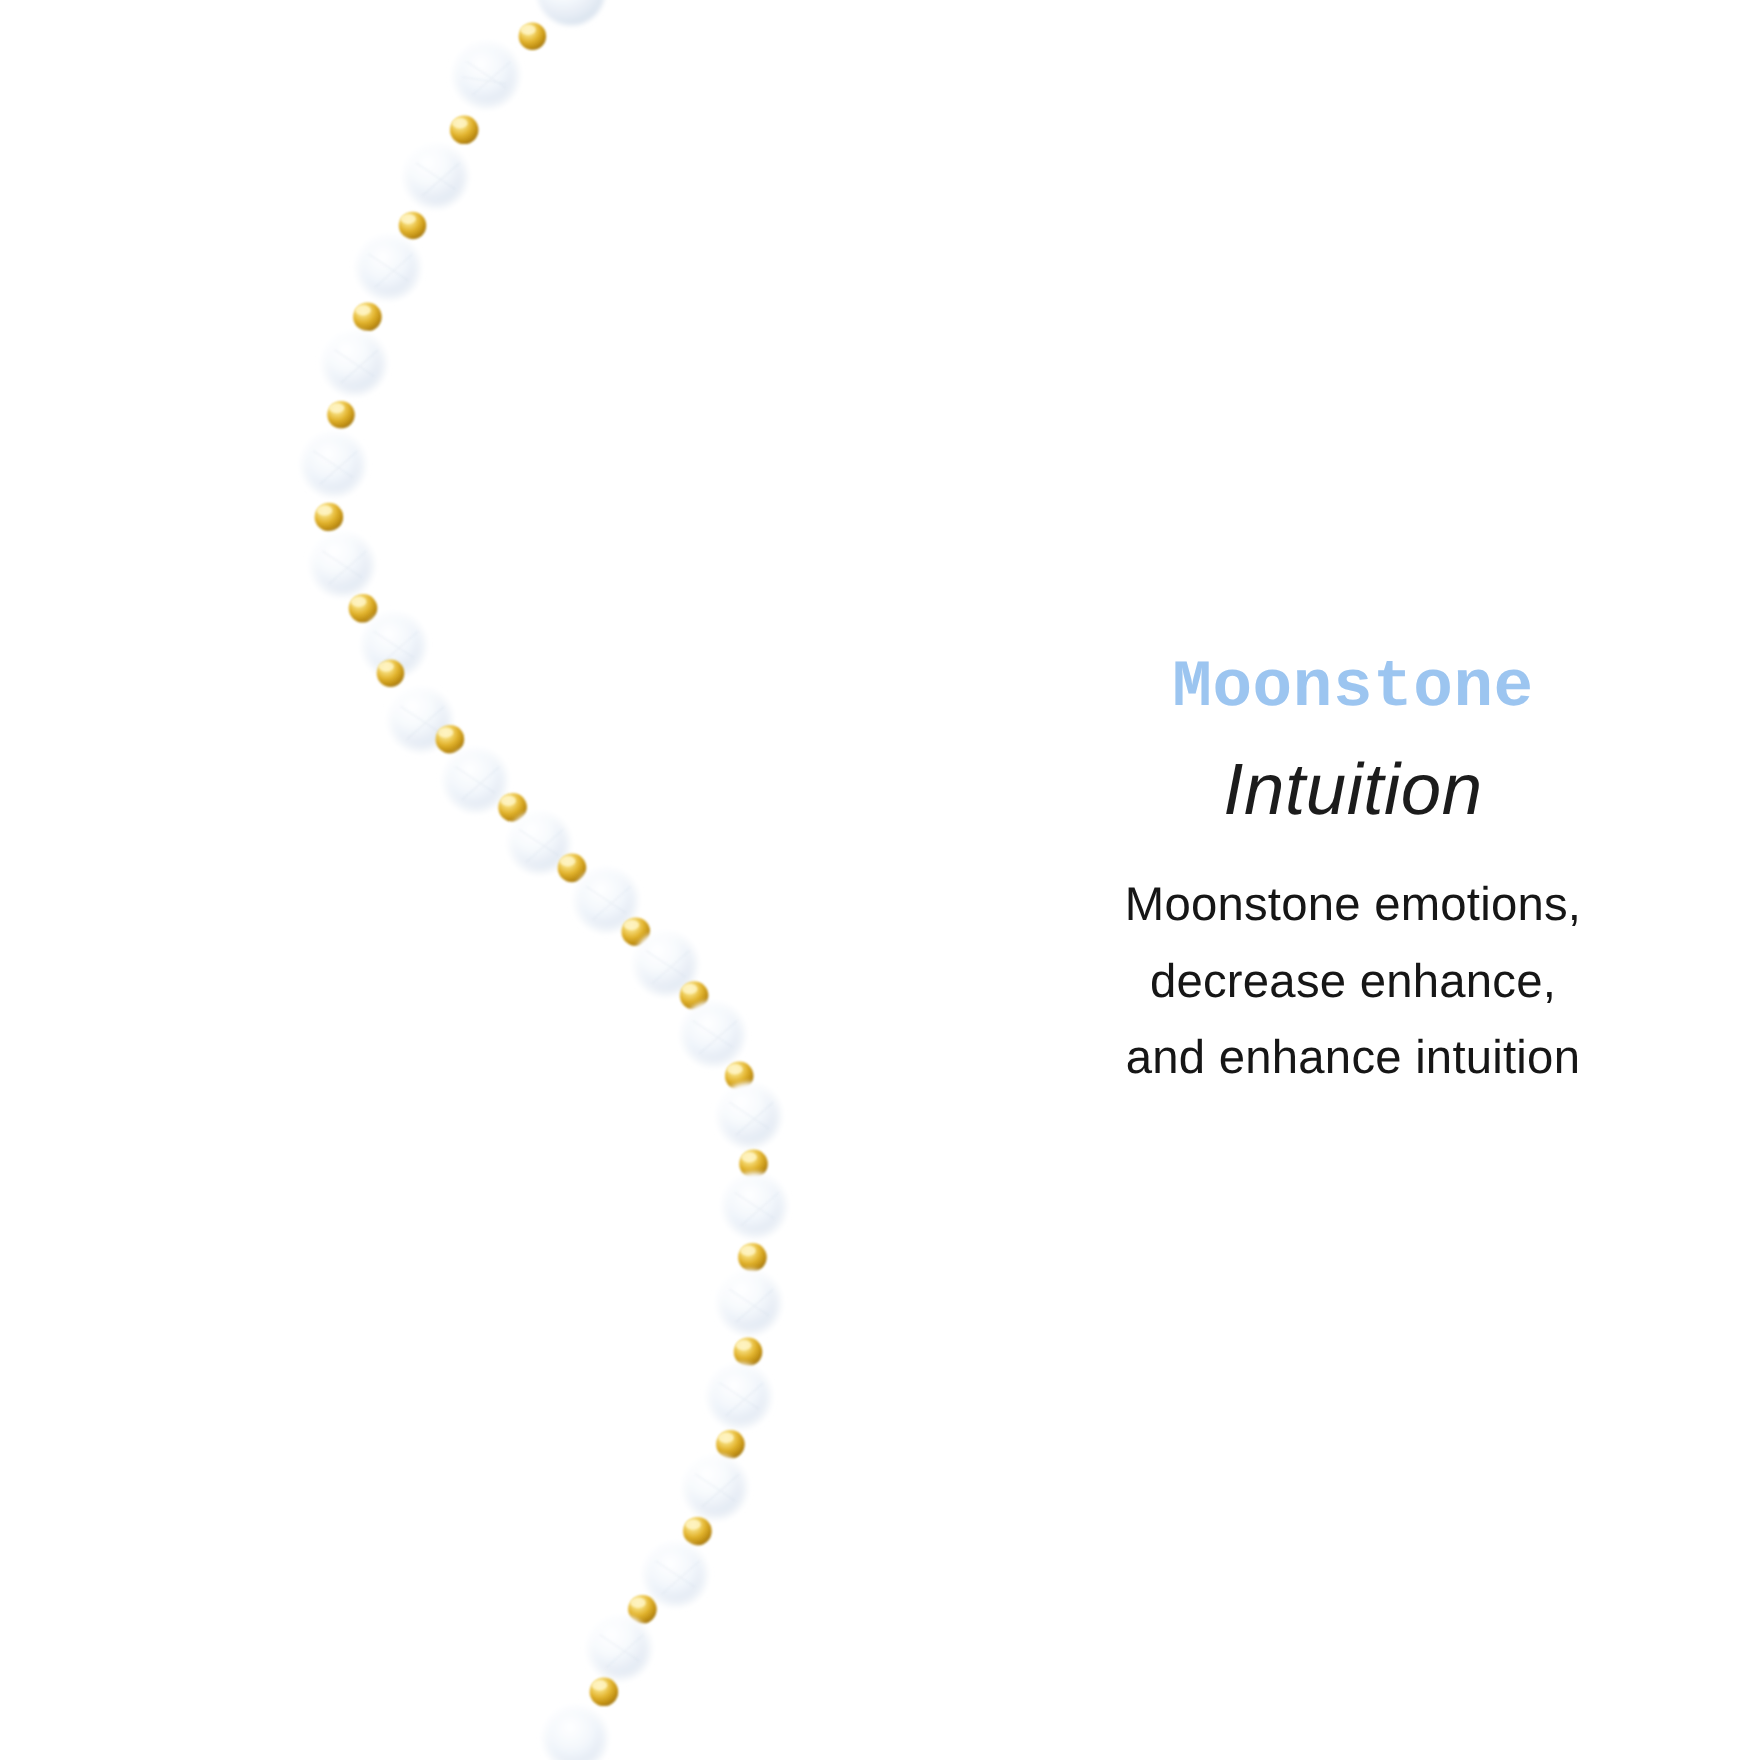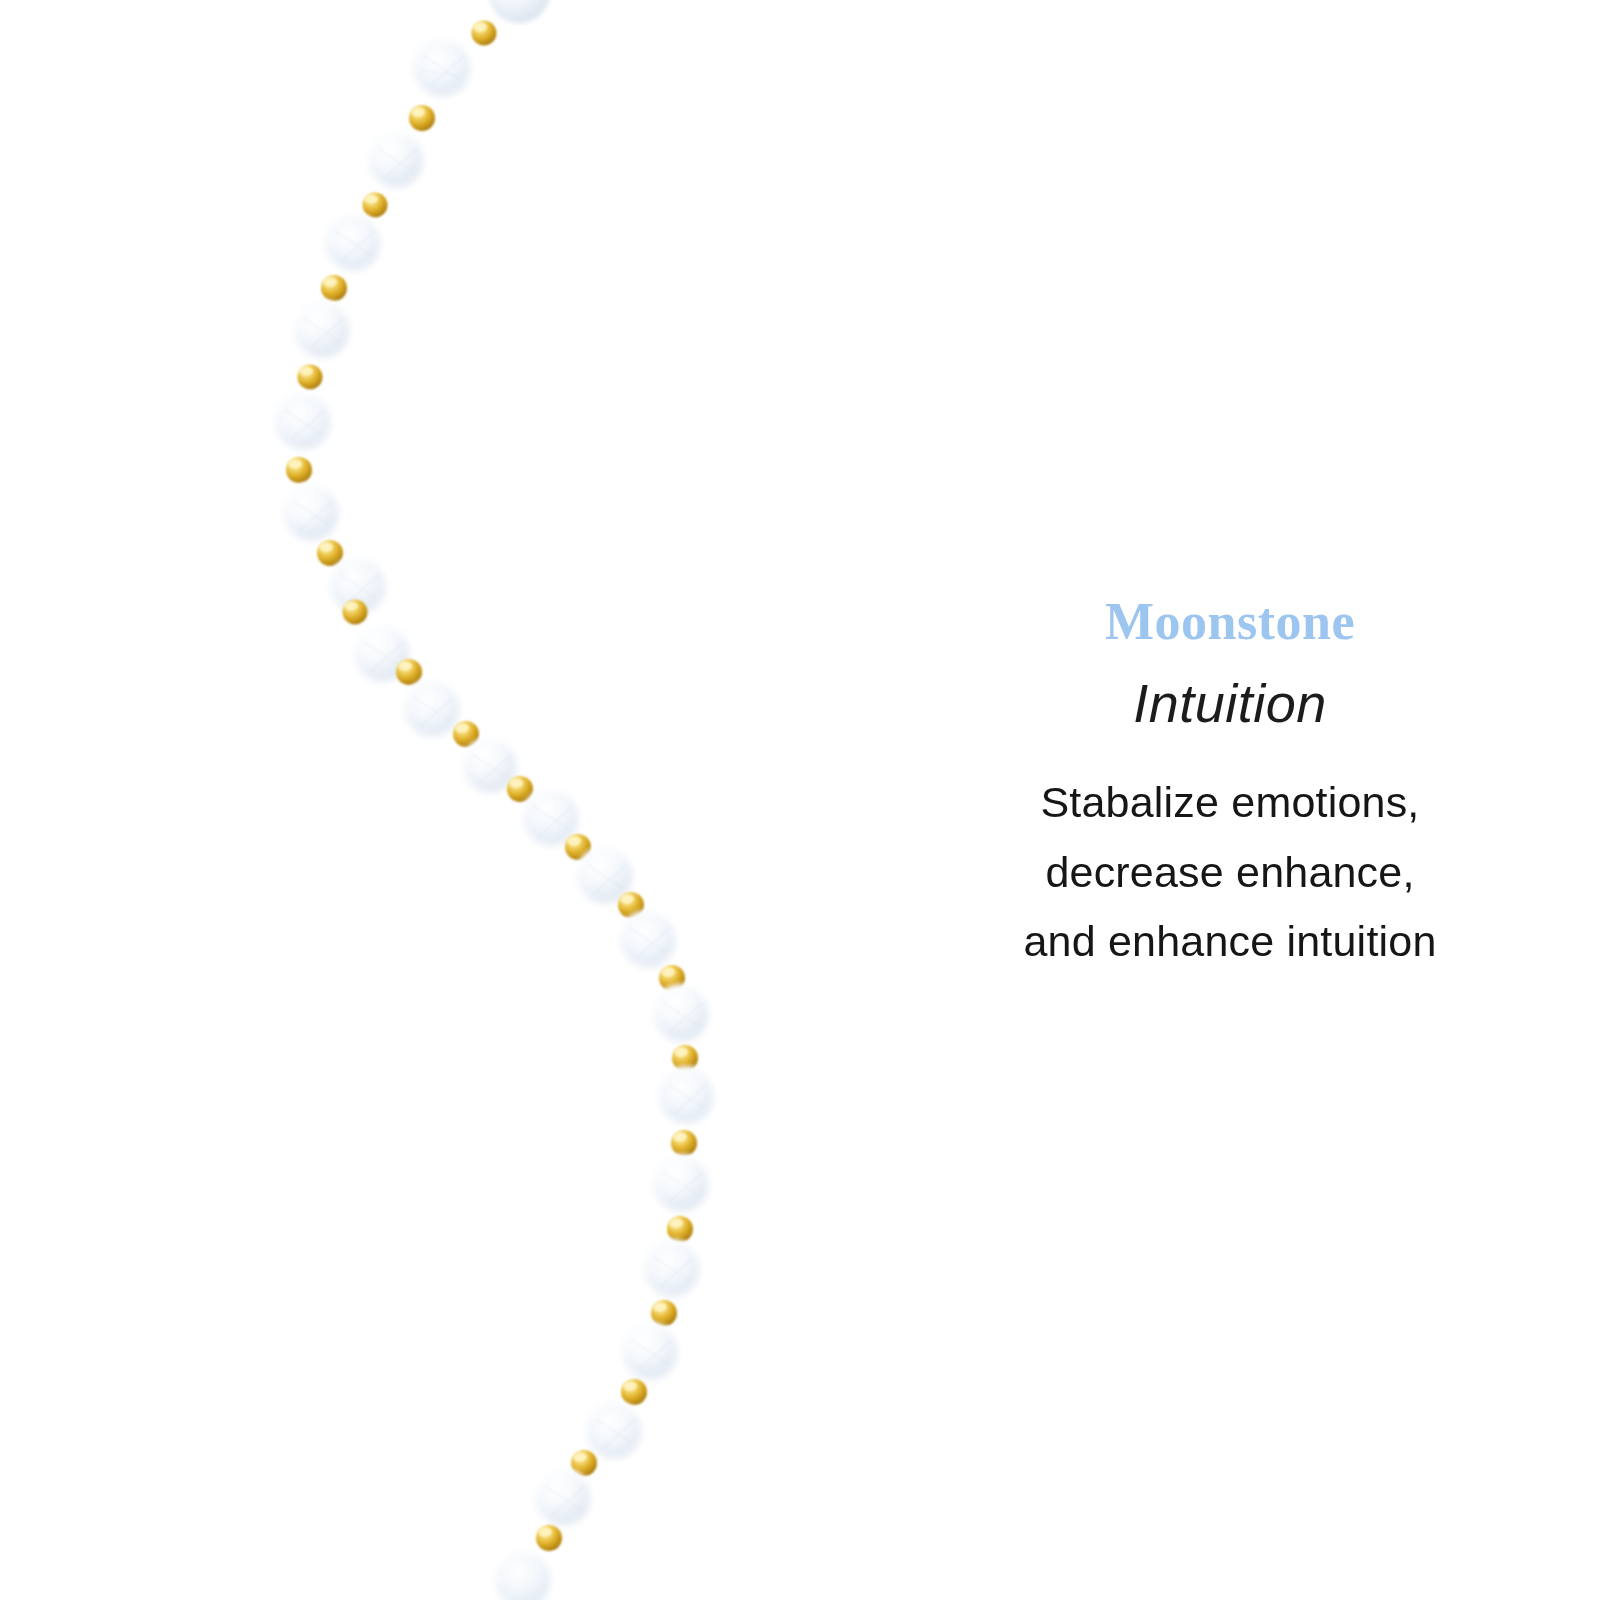--- a/index.html
+++ b/index.html
@@ -49,35 +49,35 @@
     align-items: center;
     justify-content: flex-start;
   }
   #info-inner {
     width: 620px;
     margin-top: 596px;
     text-align: center;
   }
 
   #gem-title {
-    font-family: Liberation Serif, serif;
+    font-family: Liberation Mono, monospace;
     font-weight: 700;
-    font-size: 52px;
+    font-size: 60px;
     line-height: 1.0;
     letter-spacing: 0.5px;
     color: #9cc5f0;
     margin: 0 0 28px 0;
     white-space: nowrap;
   }
 
   #gem-keyword {
     font-family: "Liberation Sans", sans-serif;
     font-style: italic;
     font-weight: 300;
-    font-size: 54px;
+    font-size: 66px;
     line-height: 1.0;
     color: #1c1c1c;
     margin: 0 0 38px 0;
     letter-spacing: 0.5px;
     white-space: nowrap;
   }
 
   #gem-description {
     font-family: "Liberation Sans", sans-serif;
     font-weight: 400;
@@ -323,20 +323,20 @@
     </svg>
   </div>
 
   <div id="info-panel">
     <div id="info-inner">
       <h1 id="gem-title" style="color: rgb(156, 197, 240);">Moonstone</h1>
 
       <p id="gem-keyword">Intuition</p>
 
       <p id="gem-description">
-        <span class="desc-line">Stabalize emotions,</span>
+        <span class="desc-line">Moonstone emotions,</span>
         <span class="desc-line">decrease enhance,</span>
         <span class="desc-line">and enhance intuition</span>
       </p>
     </div>
   </div>
 
 </div>
 
 </body></html>

